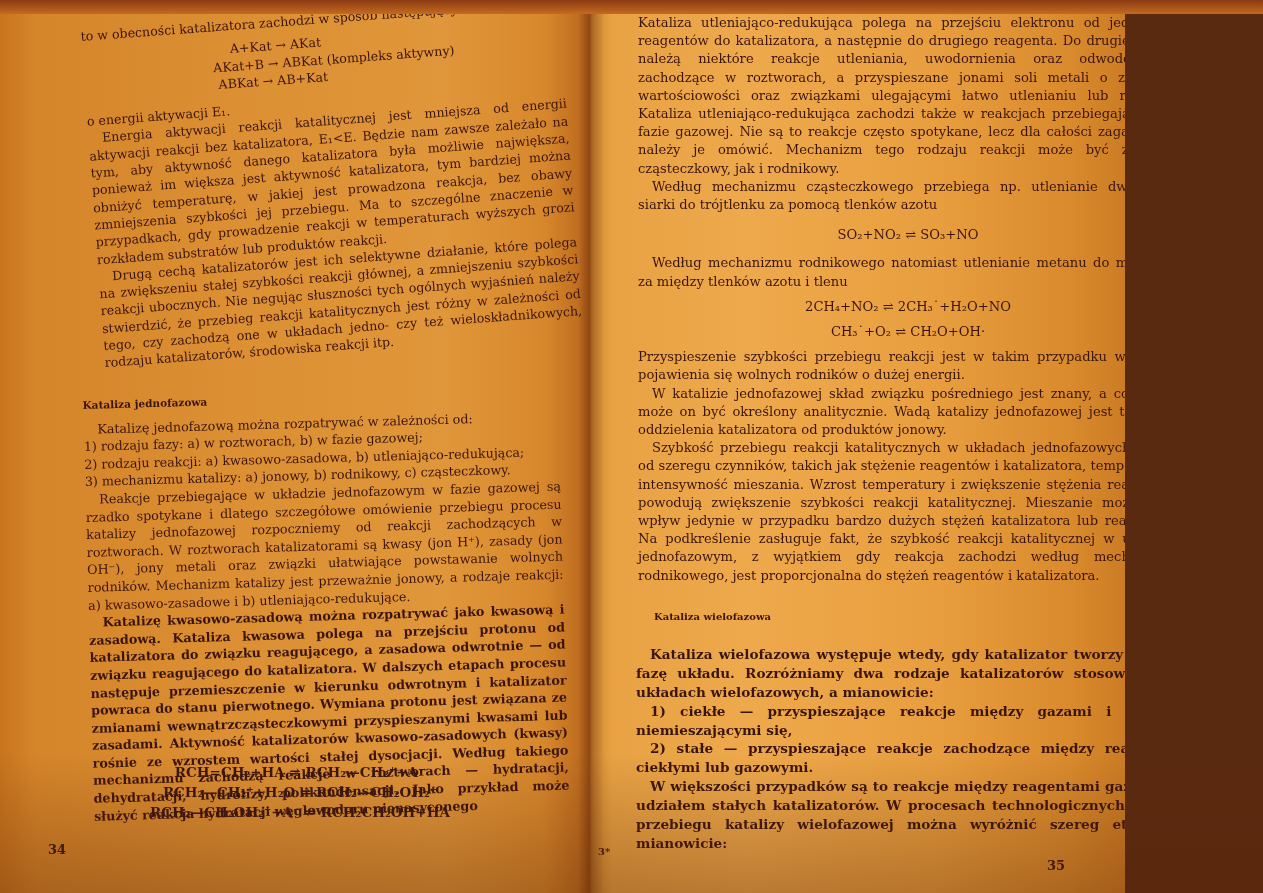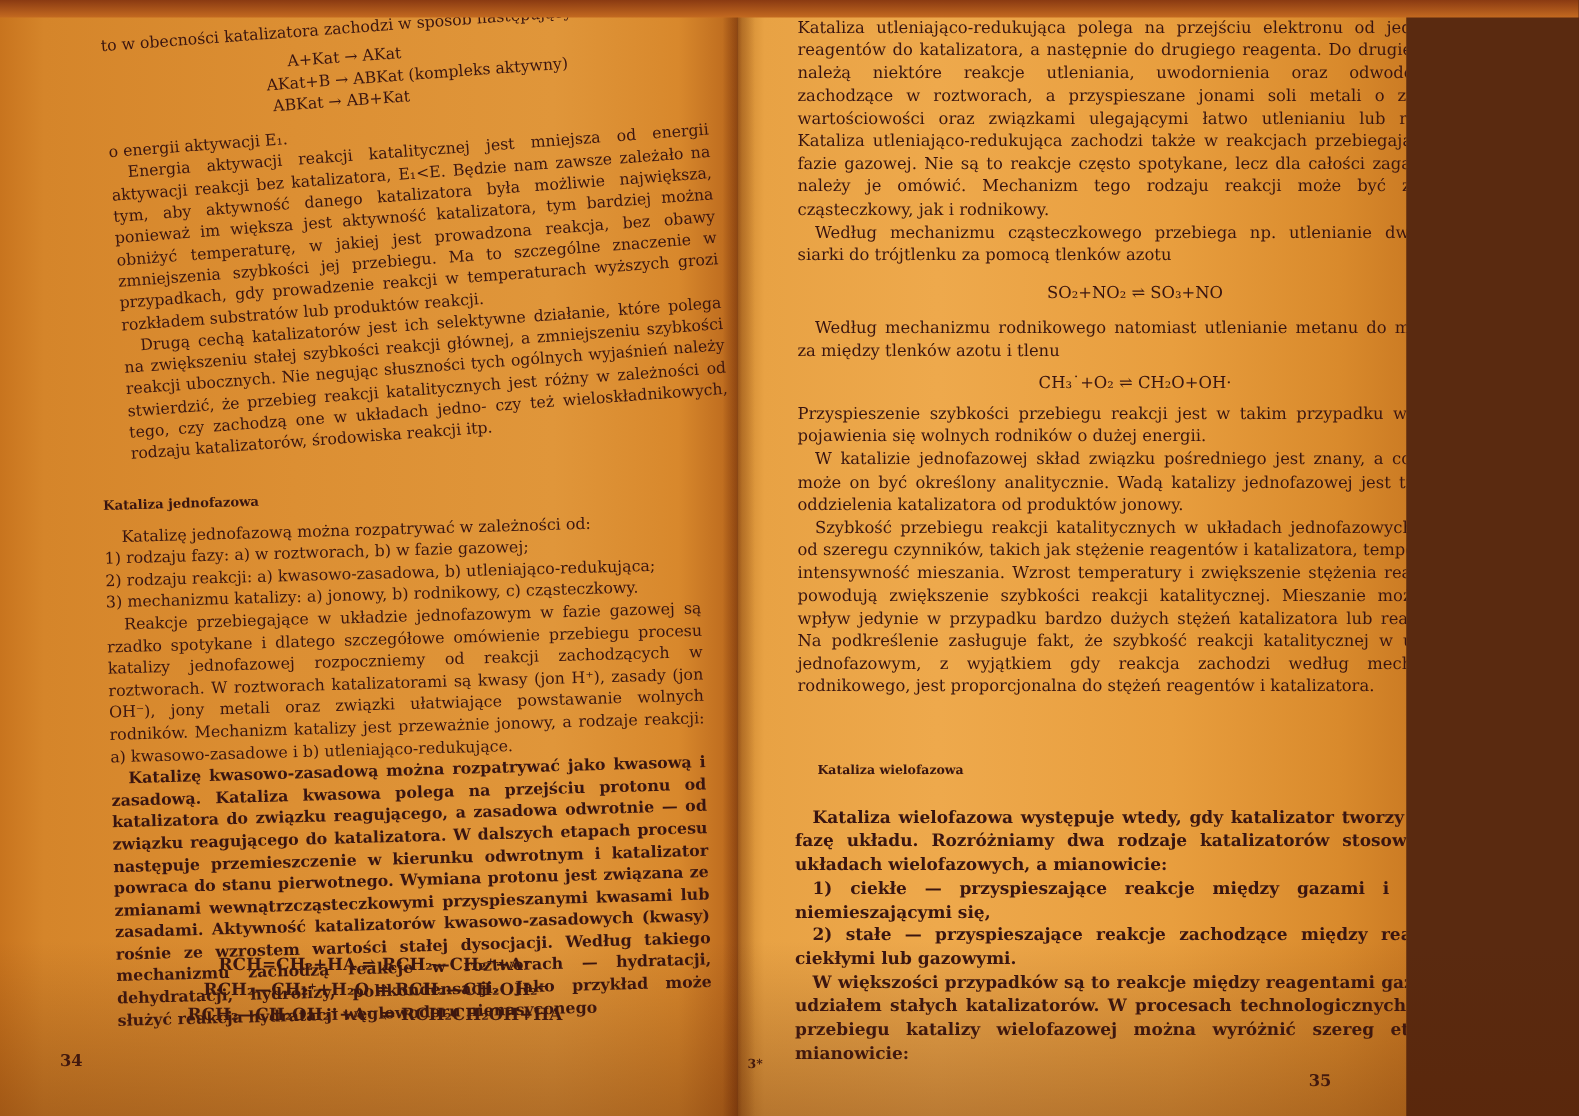--- a/index.html
+++ b/index.html
@@ -72,20 +72,21 @@
 
     <div class="pagenum pn-left">34</div>
   </div>
 
   <div class="page page-right">
     <div class="right-content">
       <p>Kataliza utleniająco-redukująca polega na przejściu elektronu od jednego z reagentów do katalizatora, a następnie do drugiego reagenta. Do drugiej grupy należą niektóre reakcje utleniania, uwodornienia oraz odwodornienia zachodzące w roztworach, a przyspieszane jonami soli metali o zmiennej wartościowości oraz związkami ulegającymi łatwo utlenianiu lub redukcji. Kataliza utleniająco-redukująca zachodzi także w reakcjach przebiegających w fazie gazowej. Nie są to reakcje często spotykane, lecz dla całości zagadnienia należy je omówić. Mechanizm tego rodzaju reakcji może być zarówno cząsteczkowy, jak i rodnikowy.</p>
       <p class="indent">Według mechanizmu cząsteczkowego przebiega np. utlenianie dwutlenku siarki do trójtlenku za pomocą tlenków azotu</p>
       <div class="eq" style="margin:12px 0 10px;">SO₂+NO₂ ⇌ SO₃+NO</div>
       <p class="indent">Według mechanizmu rodnikowego natomiast utlenianie metanu do metanolu za między tlenków azotu i tlenu</p>
+      <div class="eq">2CH₄+NO₂ ⇌ 2CH₃˙+H₂O+NO</div>
       <div class="eq">CH₃˙+O₂ ⇌ CH₂O+OH·</div>
       <p>Przyspieszenie szybkości przebiegu reakcji jest w takim przypadku wynikiem pojawienia się wolnych rodników o dużej energii.</p>
       <p class="indent">W katalizie jednofazowej skład związku pośredniego jest znany, a co więcej może on być określony analitycznie. Wadą katalizy jednofazowej jest trudność oddzielenia katalizatora od produktów jonowy.</p>
       <p class="indent">Szybkość przebiegu reakcji katalitycznych w układach jednofazowych zależy od szeregu czynników, takich jak stężenie reagentów i katalizatora, temperatura, intensywność mieszania. Wzrost temperatury i zwiększenie stężenia reagentów powodują zwiększenie szybkości reakcji katalitycznej. Mieszanie może mieć wpływ jedynie w przypadku bardzo dużych stężeń katalizatora lub reagentów. Na podkreślenie zasługuje fakt, że szybkość reakcji katalitycznej w układzie jednofazowym, z wyjątkiem gdy reakcja zachodzi według mechanizmu rodnikowego, jest proporcjonalna do stężeń reagentów i katalizatora.</p>
     </div>
 
     <div class="right-lower">
       <div class="heading-r">Kataliza wielofazowa</div>
       <p class="indent" style="font-weight:600;">Kataliza wielofazowa występuje wtedy, gdy katalizator tworzy odrębną fazę układu. Rozróżniamy dwa rodzaje katalizatorów stosowanych w układach wielofazowych, a mianowicie:</p>
       <p class="list-item" style="font-weight:700;">1) ciekłe — przyspieszające reakcje między gazami i cieczami niemieszającymi się,</p>

